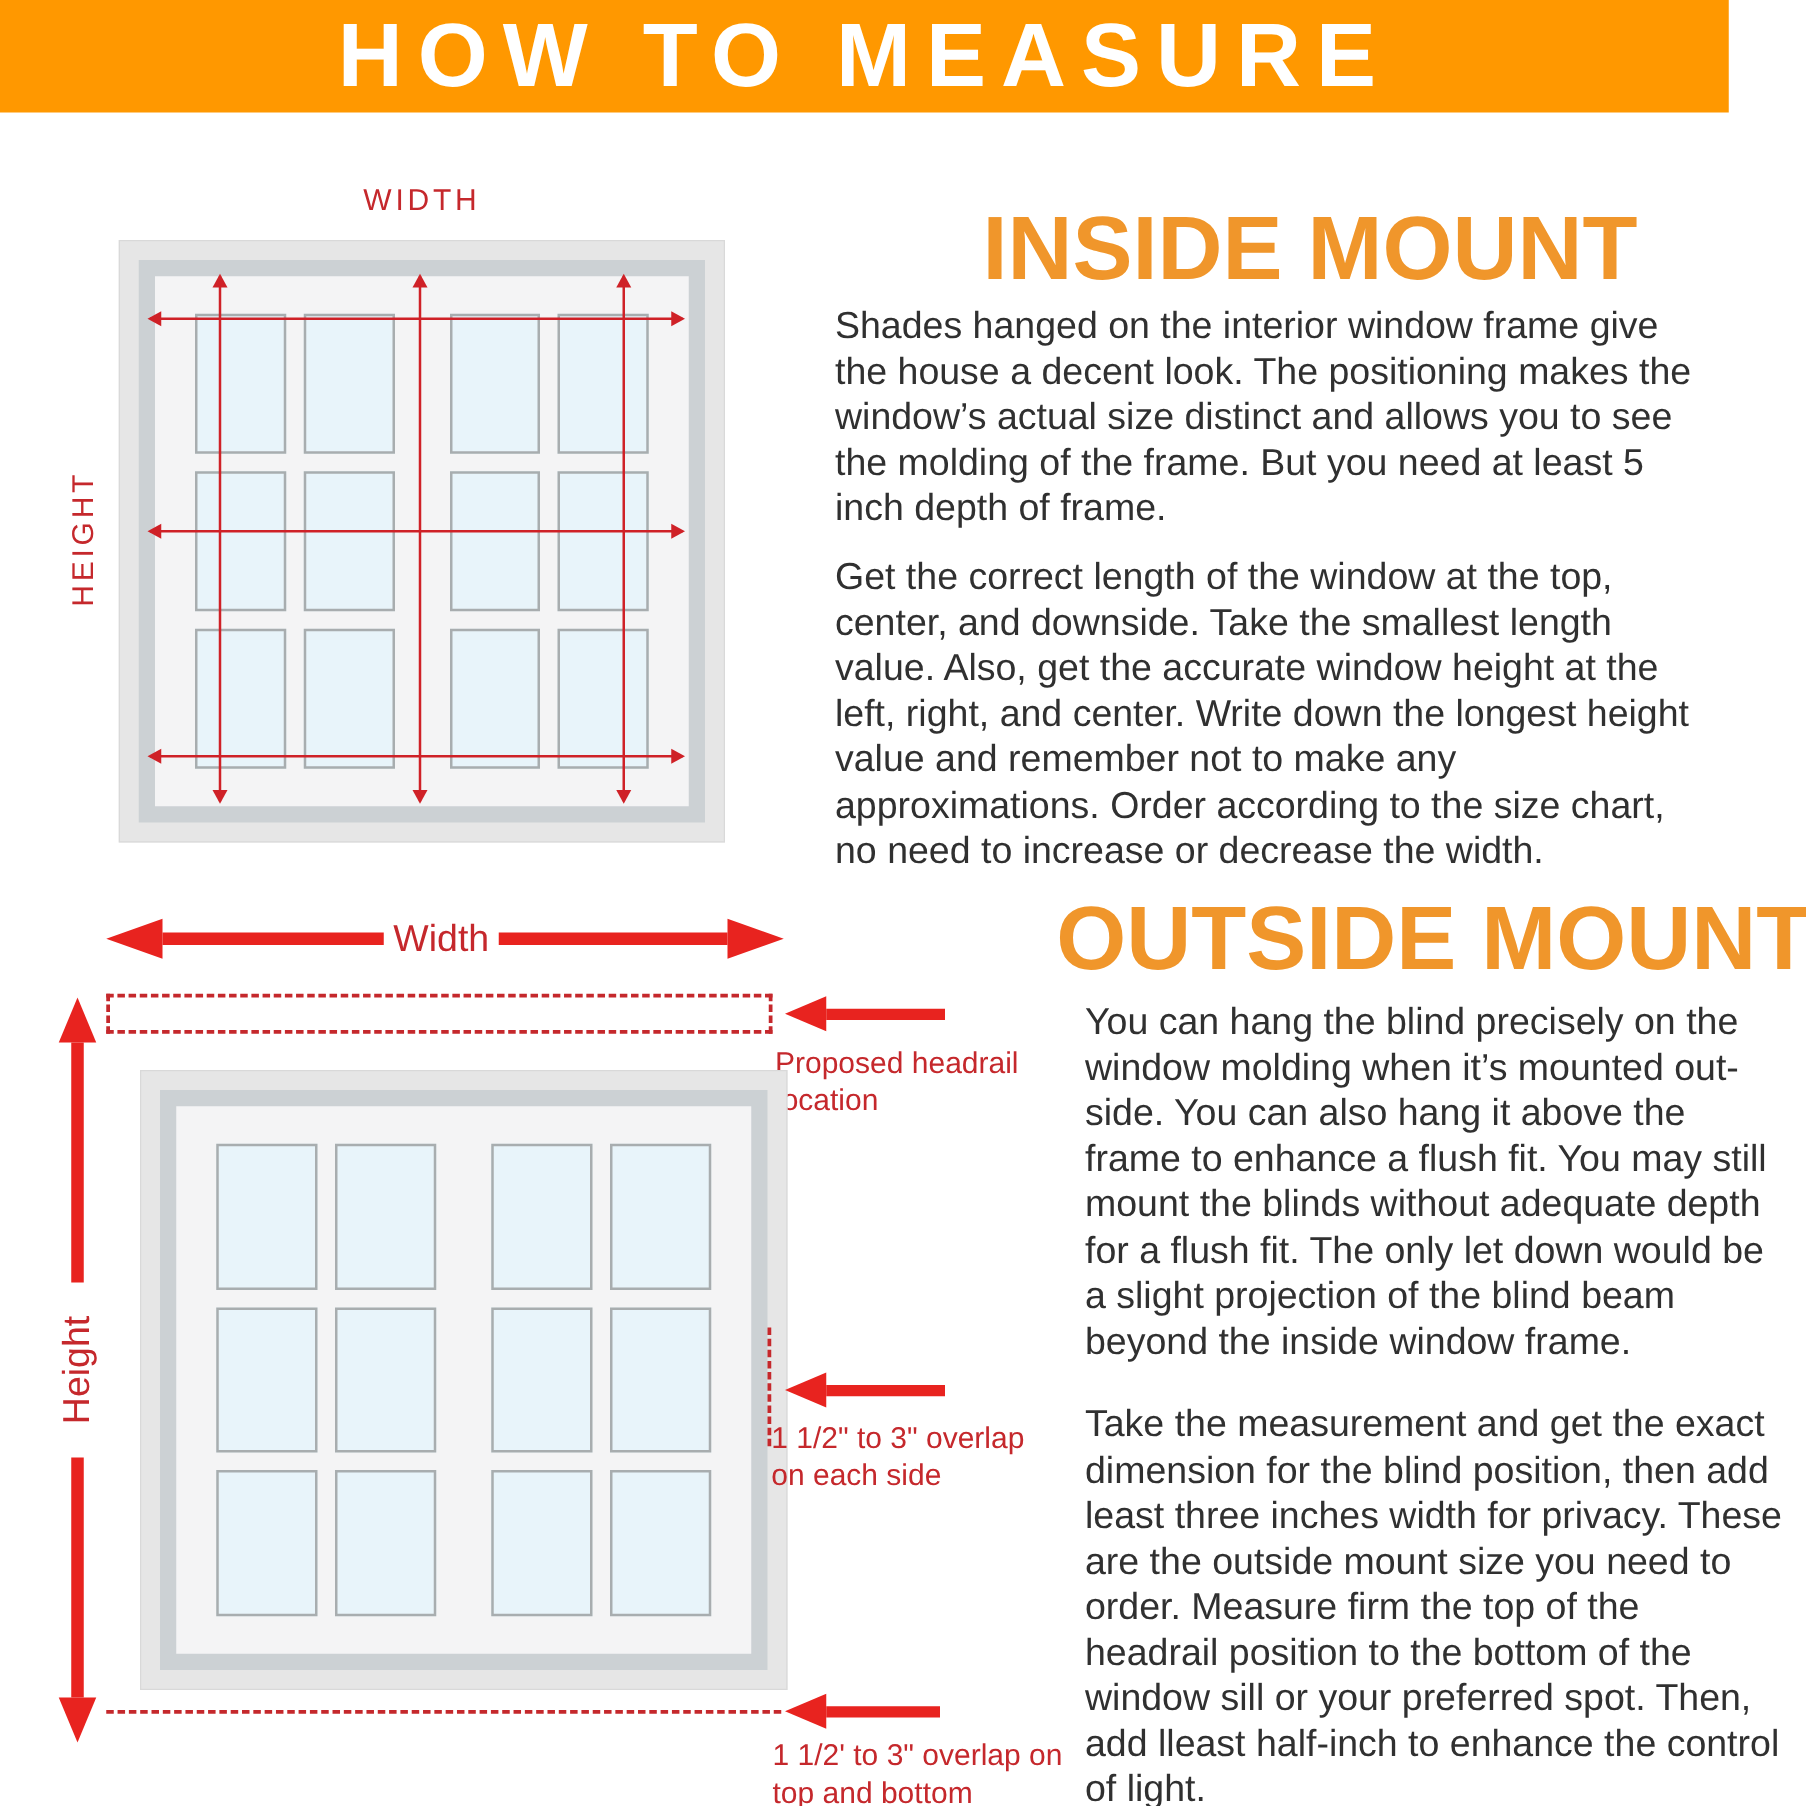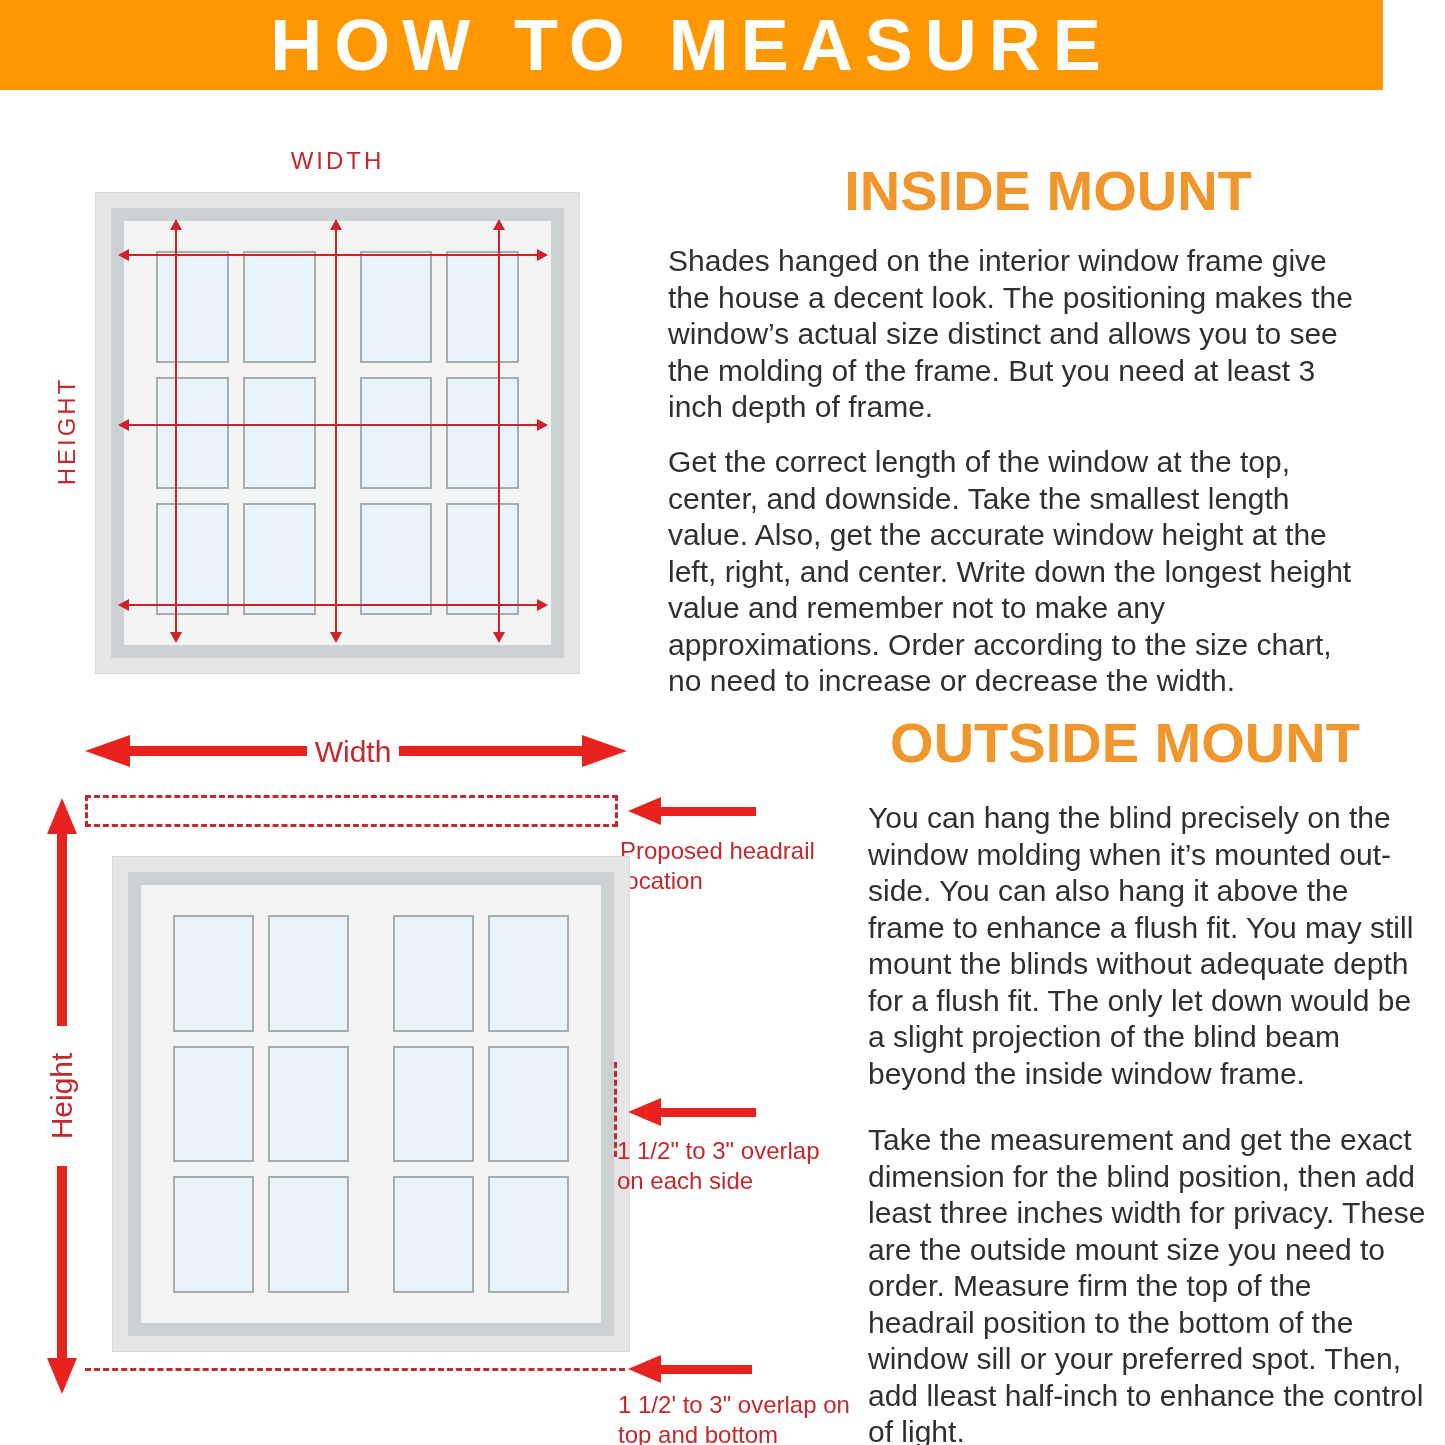--- a/index.html
+++ b/index.html
@@ -13,21 +13,21 @@
   *{box-sizing:border-box;margin:0;padding:0}
   body{font-family:"Liberation Sans",sans-serif;background:#fff}
   .page{position:relative;width:1445px;height:1445px;background:#fff;overflow:hidden}
 
   
   .banner{position:absolute;left:0;top:0;width:1383px;height:90px;background:var(--header-bg);
           display:flex;align-items:center;justify-content:center}
   .banner h1{color:#fff;font-size:72px;font-weight:700;letter-spacing:12px;white-space:nowrap}
 
   
-  .sec-heading{position:absolute;text-align:center;font-size:56px;font-weight:700;color:var(--heading-orange);white-space:nowrap}
+  .sec-heading{position:absolute;text-align:center;font-size:72px;font-weight:700;color:var(--heading-orange);white-space:nowrap}
   .body-p{position:absolute;font-size:30px;line-height:36.5px;color:var(--body-text);text-align:left}
 
   
   .win-outer{position:absolute;background:#e6e6e6;border:1px solid #d9d9d9;padding:15px}
   .win-mid{background:#ccd1d4;width:100%;height:100%;padding:13px}
   .win-sash{background:#f4f4f5;width:100%;height:100%;display:flex;gap:44px;padding:30px 32px}
   .panel{flex:1;display:grid;grid-template-columns:1fr 1fr;grid-template-rows:1fr 1fr 1fr;gap:14px}
   .pane{background:#e8f4fa;border:2px solid #a8adaf}
 
   
@@ -107,21 +107,21 @@
   </div>
 
   <div class="tarrow h" style="left:120px;top:254px;width:426px"></div>
   <div class="tarrow h" style="left:120px;top:424px;width:426px"></div>
   <div class="tarrow h" style="left:120px;top:604px;width:426px"></div>
   <div class="tarrow v" style="left:175px;top:221px;height:420px"></div>
   <div class="tarrow v" style="left:335px;top:221px;height:420px"></div>
   <div class="tarrow v" style="left:498px;top:221px;height:420px"></div>
 
   <h2 class="sec-heading" style="left:668px;top:158px;width:760px">INSIDE MOUNT</h2>
-  <p class="body-p" style="left:668px;top:243px;width:694px">Shades hanged on the interior window frame give the house a decent look. The positioning makes the win­dow’s actual size distinct and allows you to see the mold­ing of the frame. But you need at least 3 inch depth of frame.</p>
+  <p class="body-p" style="left:668px;top:243px;width:694px">Shades hanged on the interior window frame give the house a decent look. The positioning makes the win­dow’s actual size distinct and allows you to see the mold­ing of the frame. But you need at least 5 inch depth of frame.</p>
   <p class="body-p" style="left:668px;top:444px;width:694px">Get the correct length of the window at the top, center, and downside. Take the smallest length value. Also, get the accurate window height at the left, right, and center. Write down the longest height value and remember not to make any approximations. Order according to the size chart, no need to increase or decrease the width.</p>
 
   <div class="thick big left" style="left:85px;top:735px;width:222px;height:32px">
     <div class="head"></div>
       <div class="shaft"></div>
   </div>
   <div class="red-label mix-label" style="left:307px;top:733px;width:92px">Width</div>
   <div class="thick big right" style="left:399px;top:735px;width:228px;height:32px">
     <div class="shaft"></div>
       <div class="head"></div>

